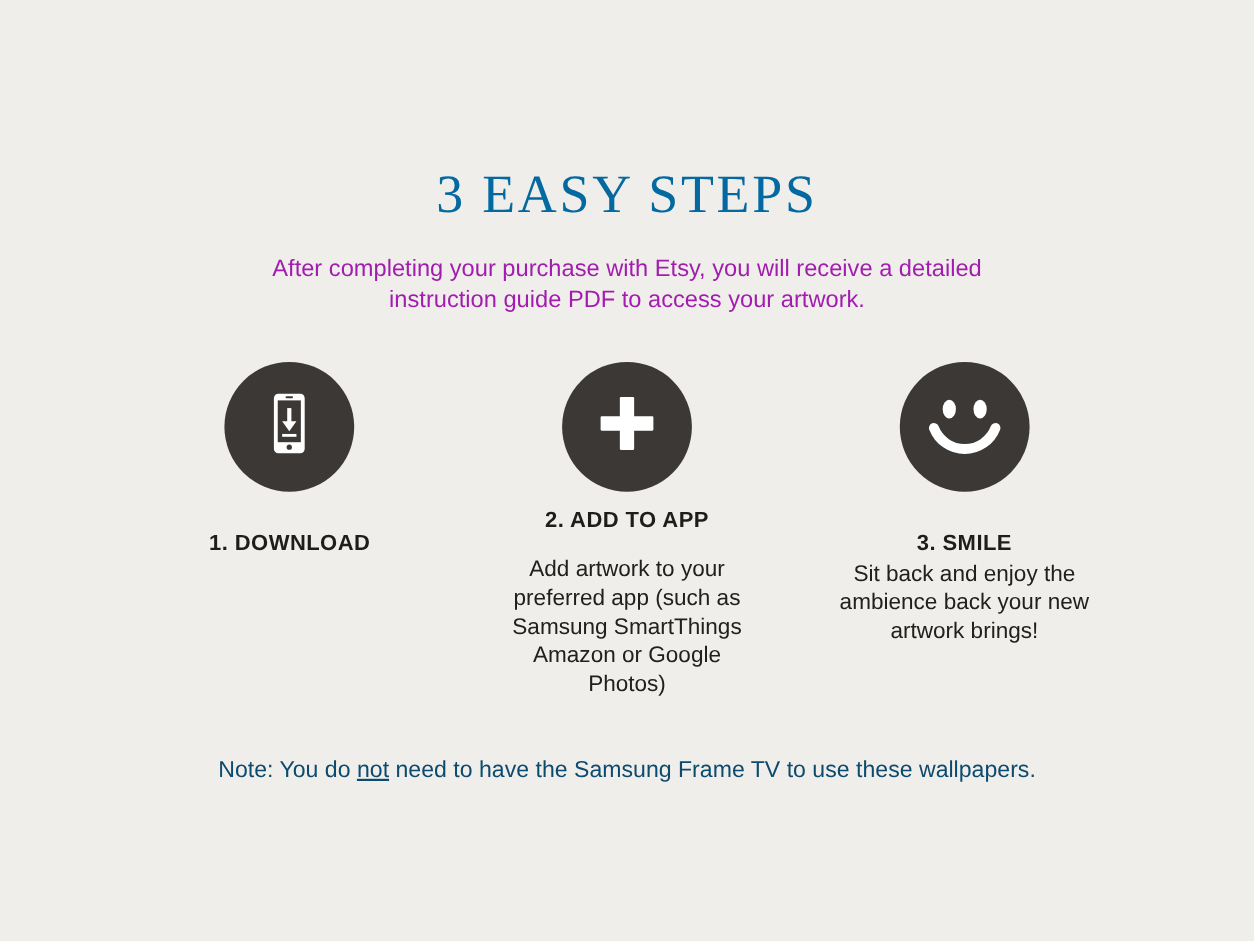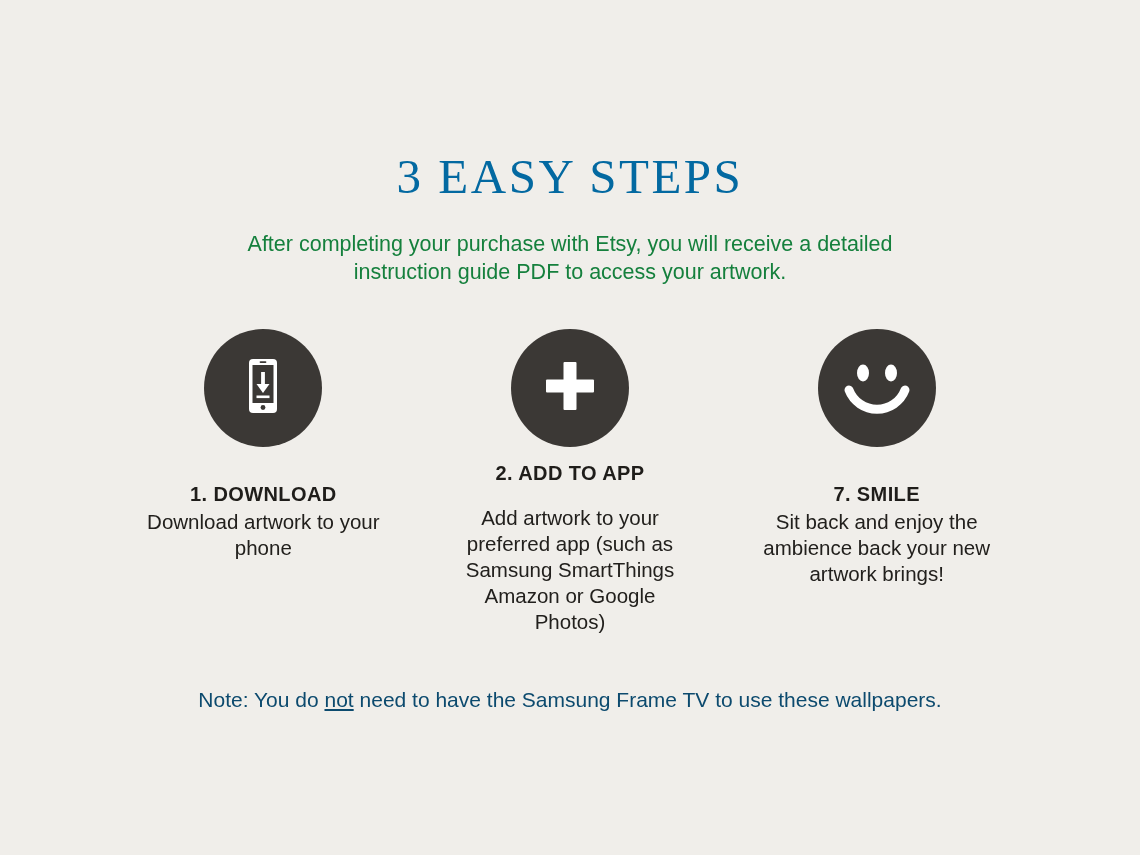--- a/index.html
+++ b/index.html
@@ -28,21 +28,21 @@
     font-weight: 400;
     color: #0369a1;
     margin: 0;
     padding-top: 150px;
     line-height: 1.1;
   }
   .subtitle {
     text-align: center;
     font-size: 21.5px;
     line-height: 1.32;
-    color: #15803d;
+    color: #a21caf;
     margin: 26px auto 0 auto;
     max-width: 730px;
     font-weight: 400;
   }
   .steps {
     display: flex;
     justify-content: center;
     align-items: flex-start;
     margin-top: 42px;
     padding: 0 110px;
@@ -121,21 +121,20 @@
             <rect x="16.5" y="10" width="21" height="38" fill="#3b3835"></rect>
             <circle cx="27" cy="52.5" r="2.4" fill="#3b3835"></circle>
             <rect x="23.6" y="6.2" width="6.8" height="1.8" rx="0.9" fill="#3b3835"></rect>
             <rect x="25.1" y="17" width="3.8" height="15" fill="#ffffff"></rect>
             <polygon points="20.5,29 33.5,29 27,38" fill="#ffffff"></polygon>
             <rect x="20.5" y="40.5" width="13" height="2.6" fill="#ffffff"></rect>
           </svg>
         </span>
       </div>
       <div class="step-label">1. DOWNLOAD</div>
-      <div class="step-desc">Download artwork to your phone</div>
     </div>
 
     <div class="step step-2">
       <div class="circle">
         <span>
           <svg width="62" height="62" viewBox="0 0 62 62" aria-hidden="true">
             <rect x="24.5" y="7" width="13" height="48" rx="1" fill="#ffffff"></rect>
             <rect x="7" y="24.5" width="48" height="13" rx="1" fill="#ffffff"></rect>
           </svg>
         </span>
@@ -147,21 +146,21 @@
     <div class="step step-3">
       <div class="circle">
         <span>
           <svg width="100" height="100" viewBox="0 0 100 100" aria-hidden="true">
             <ellipse cx="36" cy="37" rx="6" ry="8.5" fill="#ffffff"></ellipse>
             <ellipse cx="64" cy="37" rx="6" ry="8.5" fill="#ffffff"></ellipse>
             <path d="M22 54 A30 30 0 0 0 78 54" fill="none" stroke="#ffffff" stroke-width="9" stroke-linecap="round"></path>
           </svg>
         </span>
       </div>
-      <div class="step-label">7. SMILE</div>
+      <div class="step-label">3. SMILE</div>
       <div class="step-desc">Sit back and enjoy the ambience back your new artwork brings!</div>
     </div>
 
   </div>
 
   <div class="note">
     <span>Note: You do </span><u>not</u><span> need to have the Samsung Frame TV to use these wallpapers.</span>
   </div>
 
 </div>

